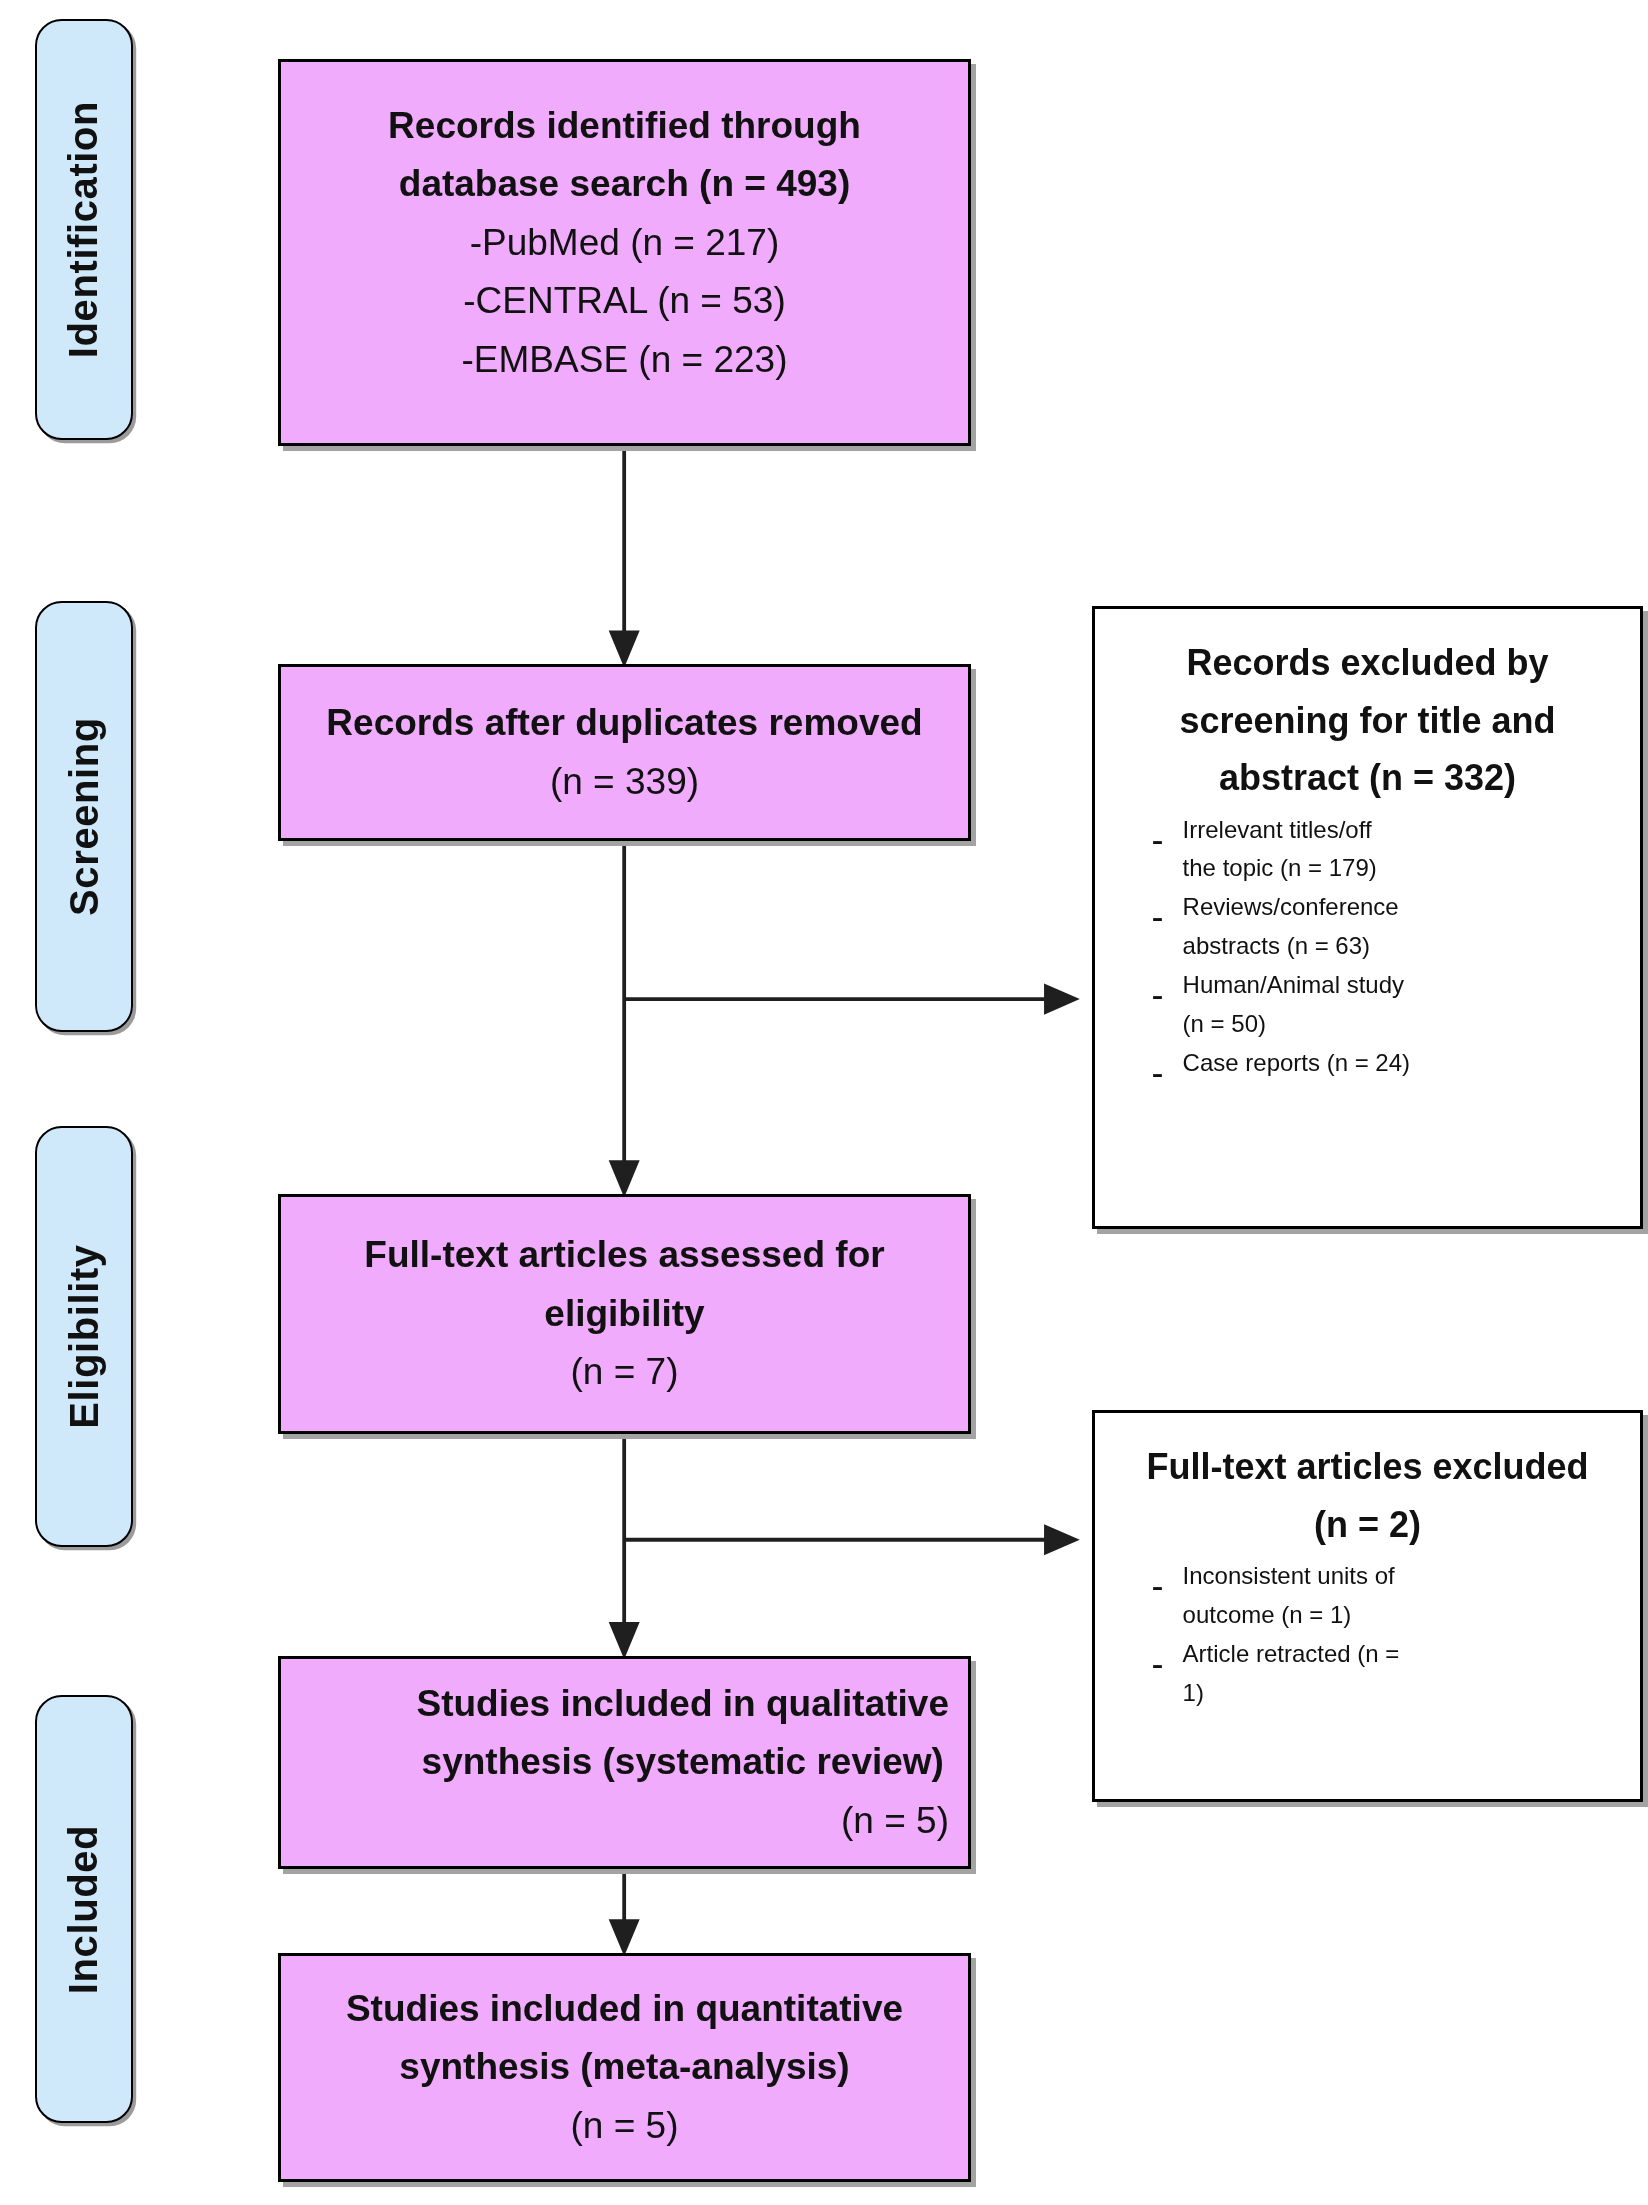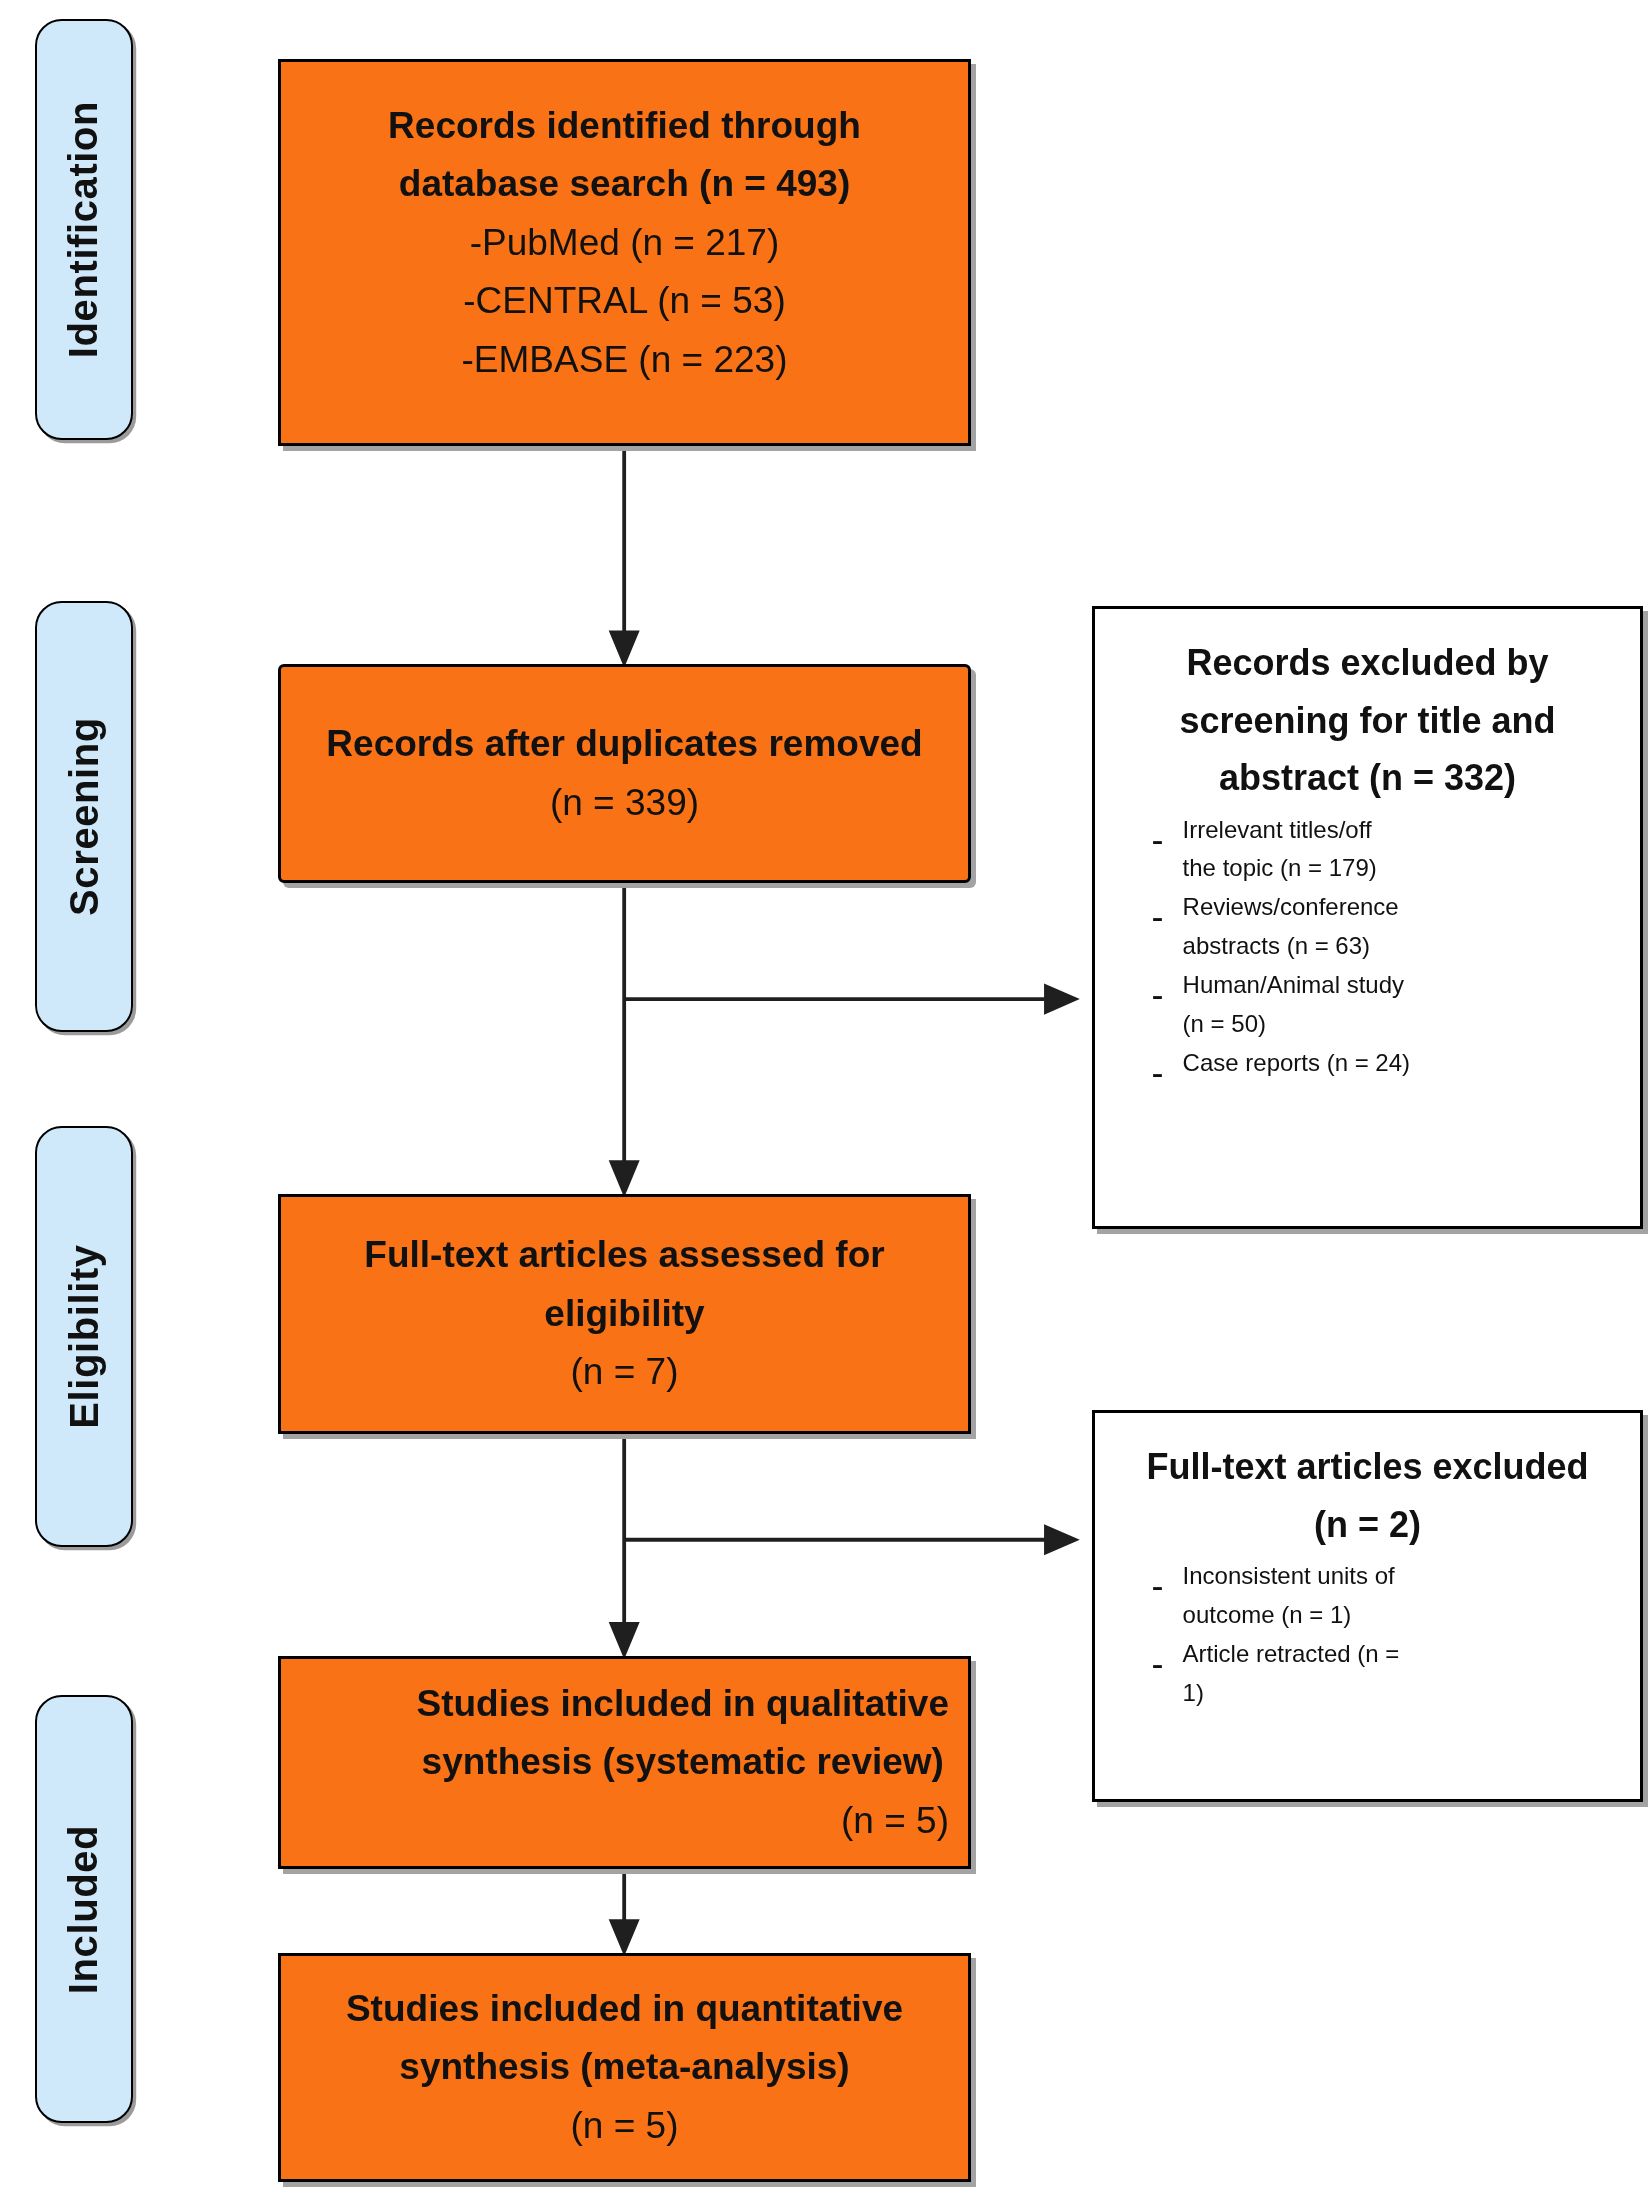--- a/index.html
+++ b/index.html
@@ -17,21 +17,21 @@
     display:flex;align-items:center;justify-content:center;
   }
   .stage span{
     transform:rotate(-90deg);white-space:nowrap;
     font-weight:700;font-size:40px;letter-spacing:0.6px;color:#111;
   }
 
   
   .fbox{
     position:absolute;left:278px;width:693px;box-sizing:border-box;
-    background:#f97316;border:3.2px solid #000000;
+    background:#f0abfc;border:3.2px solid #000000;
     box-shadow:5px 5px 0 #a3a3a3;
     display:flex;flex-direction:column;justify-content:center;
     text-align:center;padding:16px 19px;
   }
   .fbox.top-align{justify-content:flex-start;padding-top:35px;}
   .fbox .title{font-weight:700;font-size:37px;line-height:1.58;white-space:pre-line;}
   .fbox .count{font-weight:400;font-size:37px;line-height:1.58;white-space:pre-line;}
   .fbox .line{font-weight:400;font-size:37px;line-height:1.58;}
 
   
@@ -95,21 +95,21 @@
   </div>
 
   <div class="fbox top-align" style="top:59px;height:387px;">
     <div class="title">Records identified through
 database search (n = 493)</div>
     <div class="line">-PubMed (n = 217)</div>
     <div class="line">-CENTRAL (n = 53)</div>
     <div class="line">-EMBASE (n = 223)</div>
   </div>
 
-  <div class="fbox" style="top:664px;height:219px;border-radius:6px;">
+  <div class="fbox" style="top:664px;height:177px;">
     <div class="title">Records after duplicates removed</div>
     <div class="count">(n = 339)</div>
   </div>
 
   <div class="fbox" style="top:1194px;height:240px;">
     <div class="title">Full-text articles assessed for
 eligibility</div>
     <div class="count">(n = 7)</div>
   </div>
 

